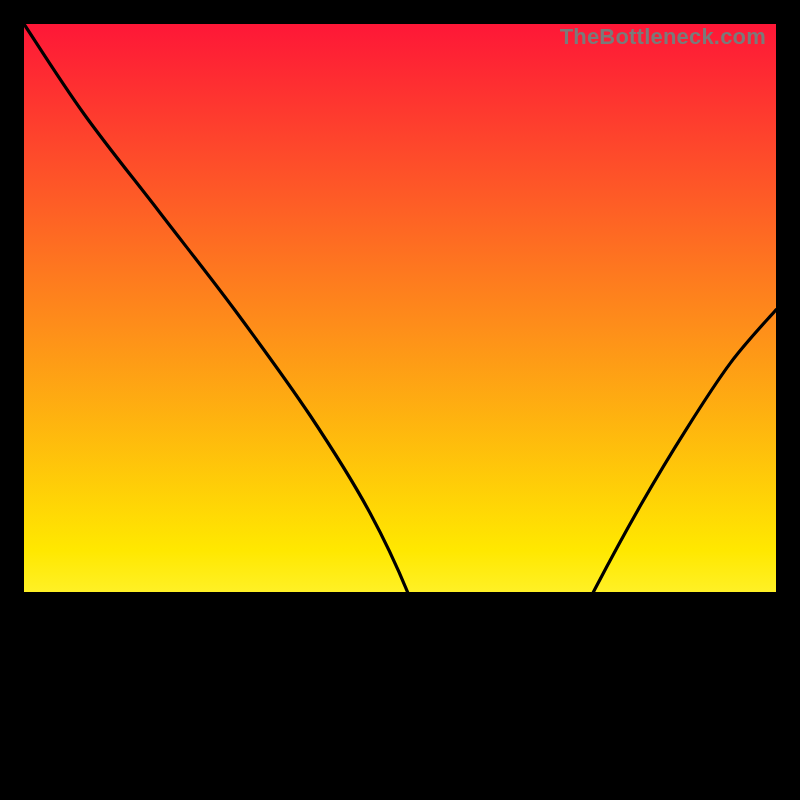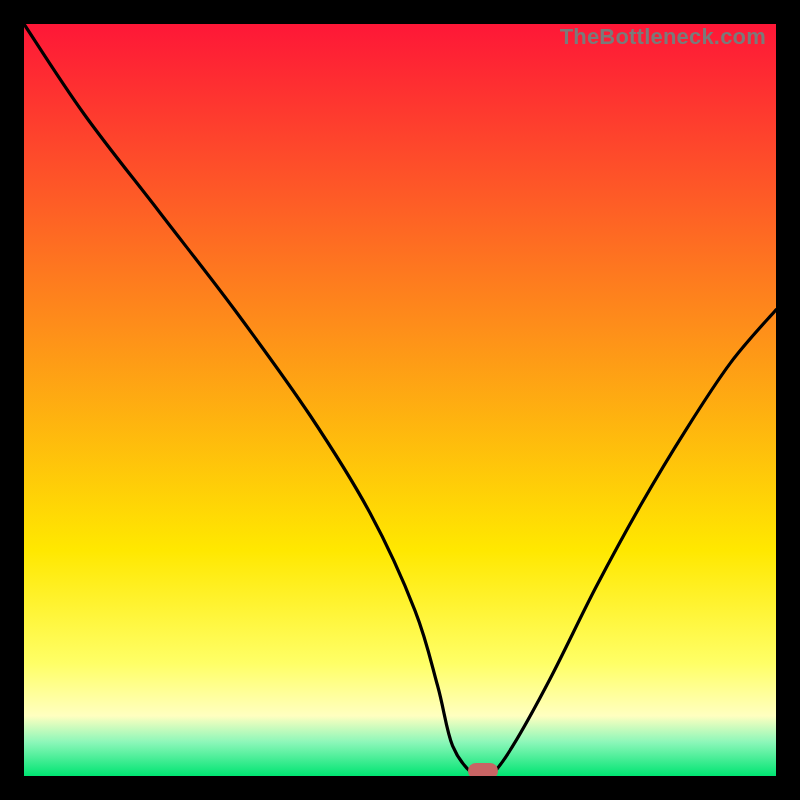--- a/index.html
+++ b/index.html
@@ -16,21 +16,21 @@
     top: 0;
     width: 800px;
     height: 800px;
     background: #000;
   }
   .plot {
     position: absolute;
     left: 24px;
     top: 24px;
     width: 752px;
-    height: 752px;
+    height: 568px;
     overflow: hidden;
   }
   .watermark {
     position: absolute;
     top: 0px;
     right: 10px;
     font-family: Arial, Helvetica, sans-serif;
     font-size: 22px;
     font-weight: 600;
     color: #7a7a7a;

